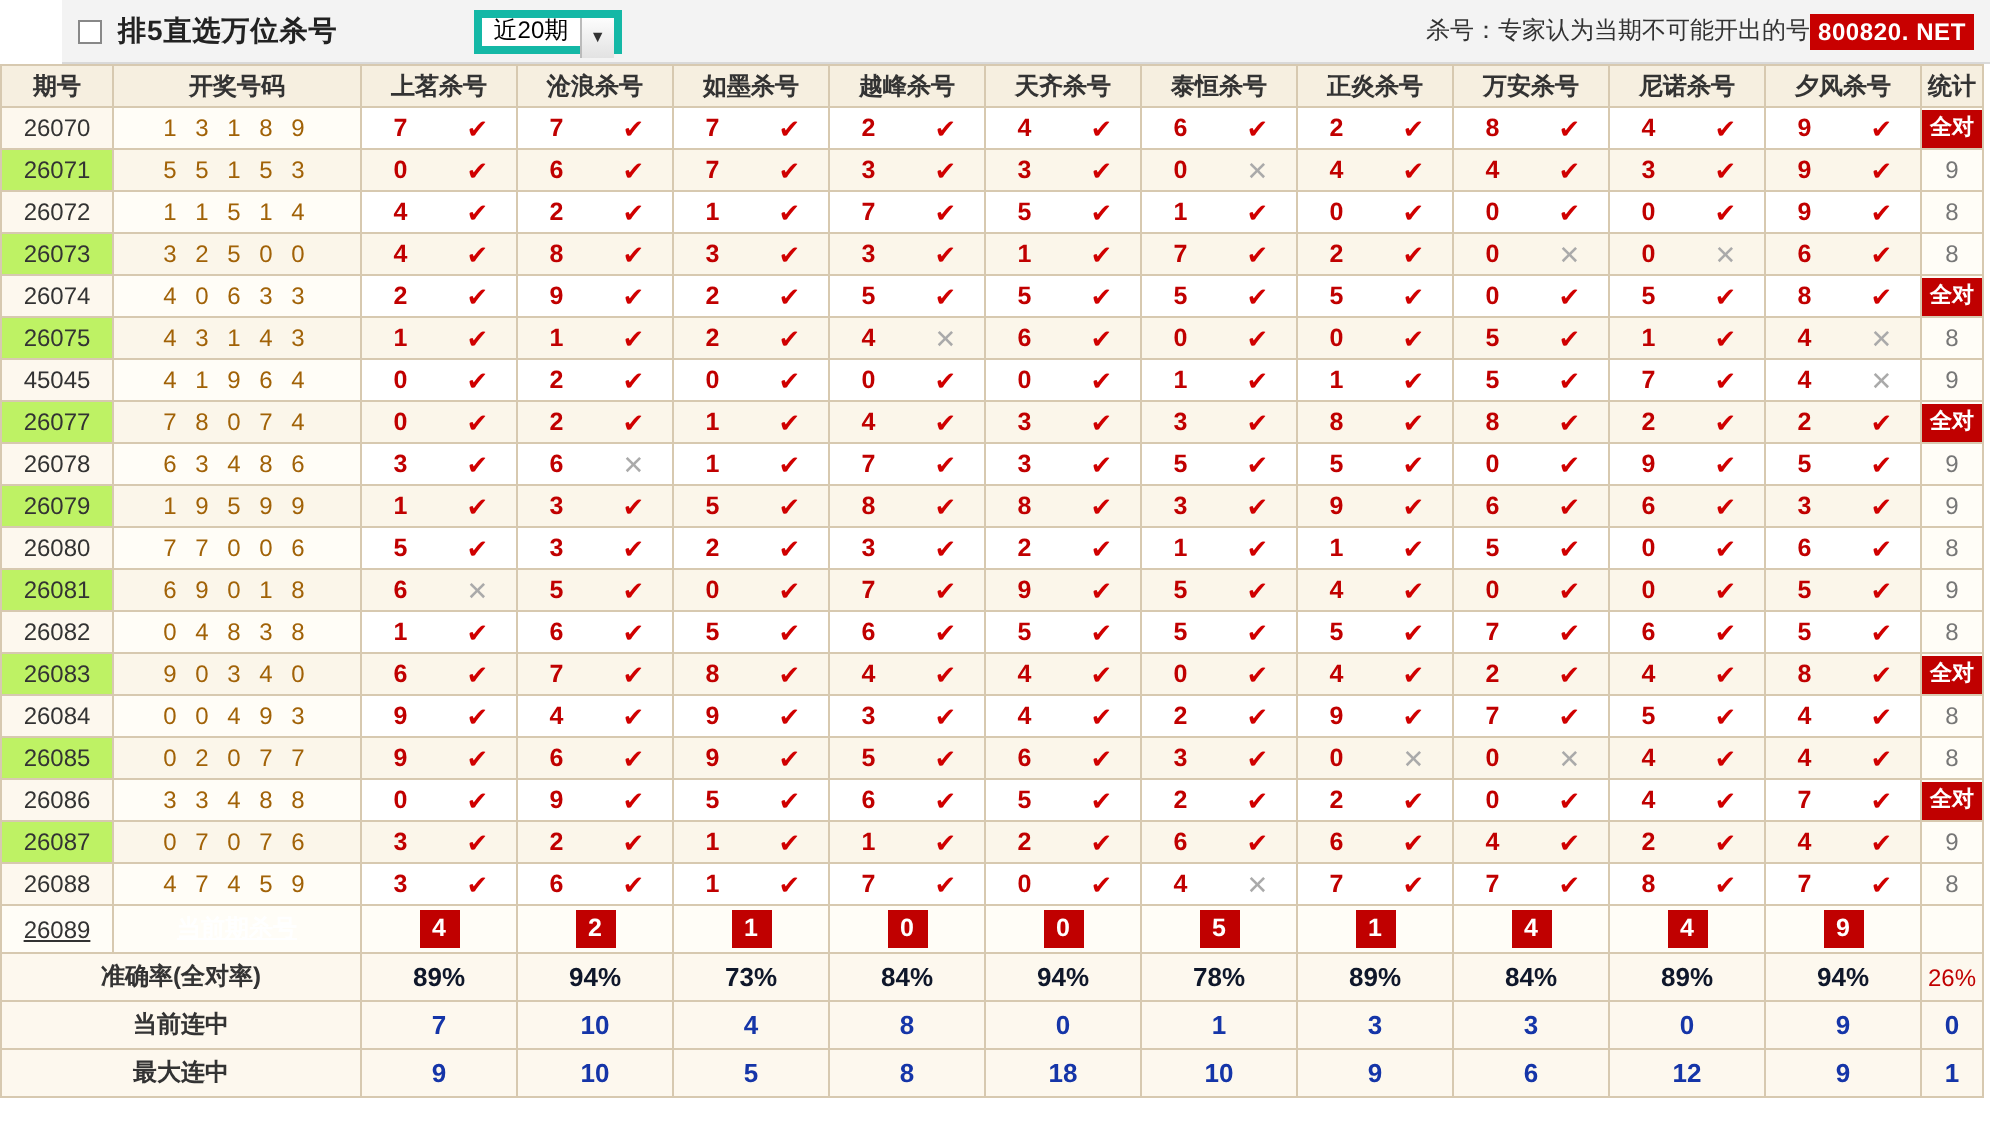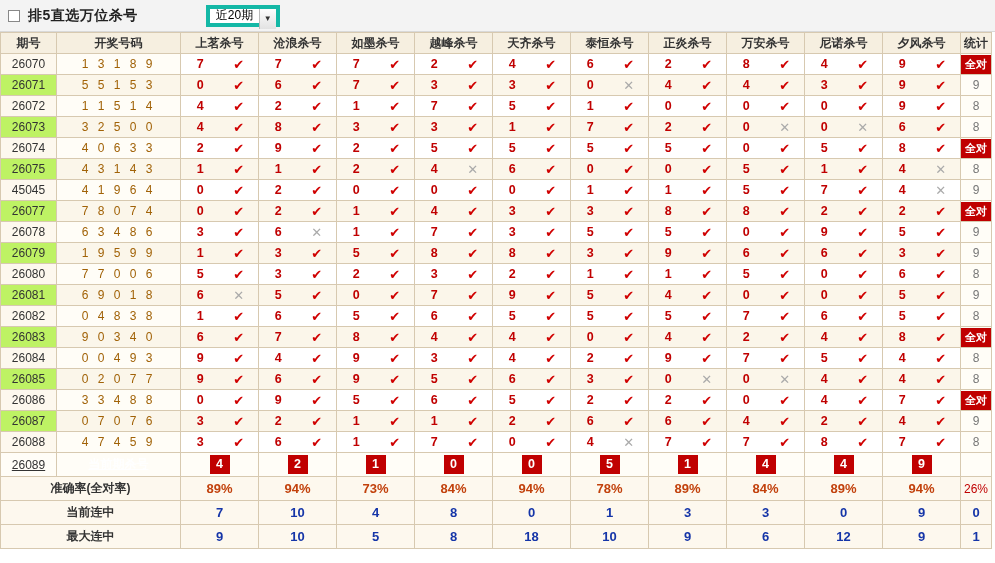--- a/index.html
+++ b/index.html
@@ -16,20 +16,21 @@
 
   
   .topbar {
     height: 32px;
     background: #f3f3f3;
     border-bottom: 1px solid #d9d9d9;
     display: flex;
     align-items: center;
     padding: 0 8px;
     gap: 8px;
+    margin-left: 31px;
   }
   .chk {
     width: 12px; height: 12px;
     border: 1px solid #888;
     background: #fff;
     display: inline-block;
   }
   .title {
     font-size: 14px;
     font-weight: bold;
@@ -170,35 +171,39 @@
   
   tr.summary td {
     height: 24px;
     background: #fdf8ee;
   }
   td.sum-label {
     font-weight: bold;
     color: #333;
     font-size: 12.5px;
   }
-  .sum-red { color: #c2410c; font-weight: bold; font-size: 13px; }
+  .sum-red { color: #0f172a; font-weight: bold; font-size: 13px; }
   .sum-blue { color: #1535a8; font-weight: bold; font-size: 13px; }
   .sum-stat-red { color: #c00000; font-weight: normal; font-size: 12px; }
 </style>
 </head>
 <body>
 
 <div id="app">
 
   <div class="topbar">
     <span class="chk"></span>
     <span class="title">排5直选万位杀号</span>
     <div class="period-select">
       <span>近20期</span>
       <span class="arrow">▼</span>
+    </div>
+    <div class="topright">
+      <span class="note">杀号：专家认为当期不可能开出的号</span>
+      <span class="brand">800820. NET</span>
     </div>
   </div>
 
   <table class="grid">
     <colgroup>
       <col class="col-issue">
       <col class="col-code">
       <col span="10" style="width:78px">
       <col class="col-stat">
     </colgroup>

